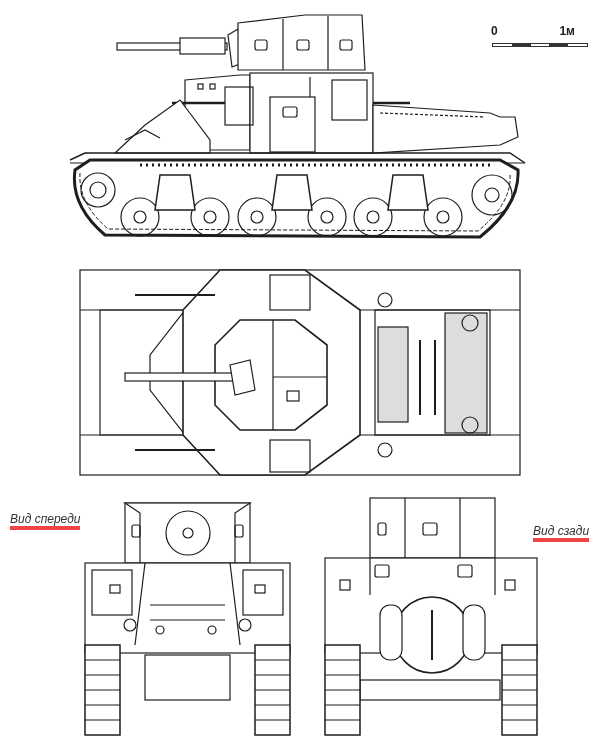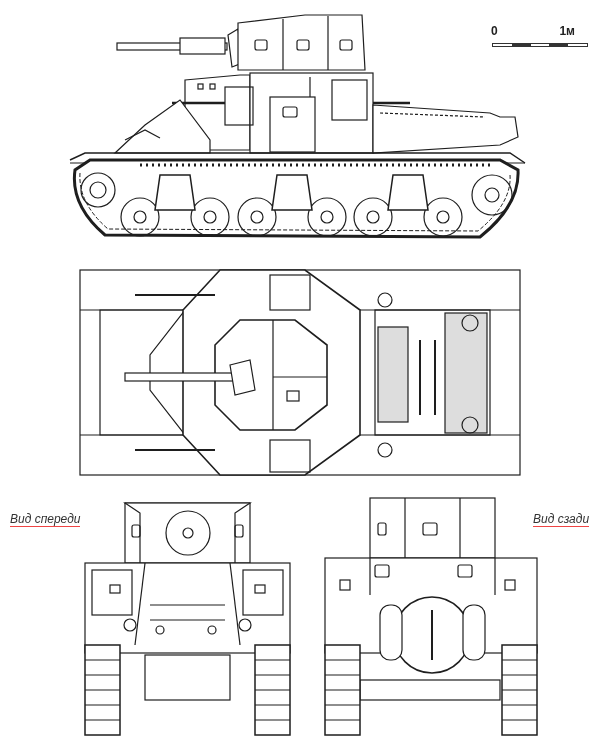--- a/index.html
+++ b/index.html
@@ -1,19 +1,19 @@
 <!DOCTYPE html>
 <html><head>
 <meta charset="utf-8">
 <style>
   html, body { margin: 0; padding: 0; background: #ffffff; }
   body { width: 607px; height: 750px; position: relative; overflow: hidden; font-family: "Liberation Sans", sans-serif; }
   .view { position: absolute; }
   svg { display: block; }
-  .caption { position: absolute; font-family: "Liberation Sans", sans-serif; font-style: italic; font-size: 12px; color: #333; border-bottom: 1px solid #ef4444; line-height: 14px; }
+  .caption { position: absolute; font-family: "Liberation Sans", sans-serif; font-style: italic; font-size: 12px; color: #333; border-bottom: 4px solid #ef4444; line-height: 14px; }
   .scale { position: absolute; left: 488px; top: 24px; width: 104px; height: 30px; }
   .scale .lbl { position: absolute; top: 0; font-family: "Liberation Sans", sans-serif; font-weight: bold; font-size: 12px; color: #222; }
   .scale .bar { position: absolute; left: 4px; top: 19px; width: 96px; height: 4px; display: flex; border: 1px solid #333; box-sizing: border-box; }
   .scale .seg { flex: 1; }
   .scale .seg.dark { background: #333; }
 </style>
 </head>
 <body>
 
 <div class="scale">
@@ -127,21 +127,21 @@
   <circle cx="395" cy="58" r="8"></circle>
       <circle cx="395" cy="160" r="8"></circle>
 
   <line x1="60" y1="30" x2="140" y2="30" stroke-width="2"></line>
   <line x1="60" y1="185" x2="140" y2="185" stroke-width="2"></line>
 </svg>
 </div>
 
 <div class="caption" style="left:10px;top:512px;">Вид спереди</div>
 
-<div class="caption" style="left:533px;top:512px;">Вид сзади</div>
+<div class="caption" style="left:533px;top:524px;">Вид сзади</div>
 
 <div class="view" style="left:80px;top:495px;">
 <svg width="215" height="245" viewBox="0 0 215 245" fill="none" stroke="#1e1e1e" stroke-width="1.2">
 
   <path d="M45 8 L170 8 L155 18 L60 18 Z" fill="#fff"></path>
   <rect x="45" y="8" width="125" height="60" fill="#fff"></rect>
   <path d="M45 8 L60 18 L60 68"></path>
       <path d="M170 8 L155 18 L155 68"></path>
   <circle cx="108" cy="38" r="22"></circle>
       <circle cx="108" cy="38" r="5"></circle>

